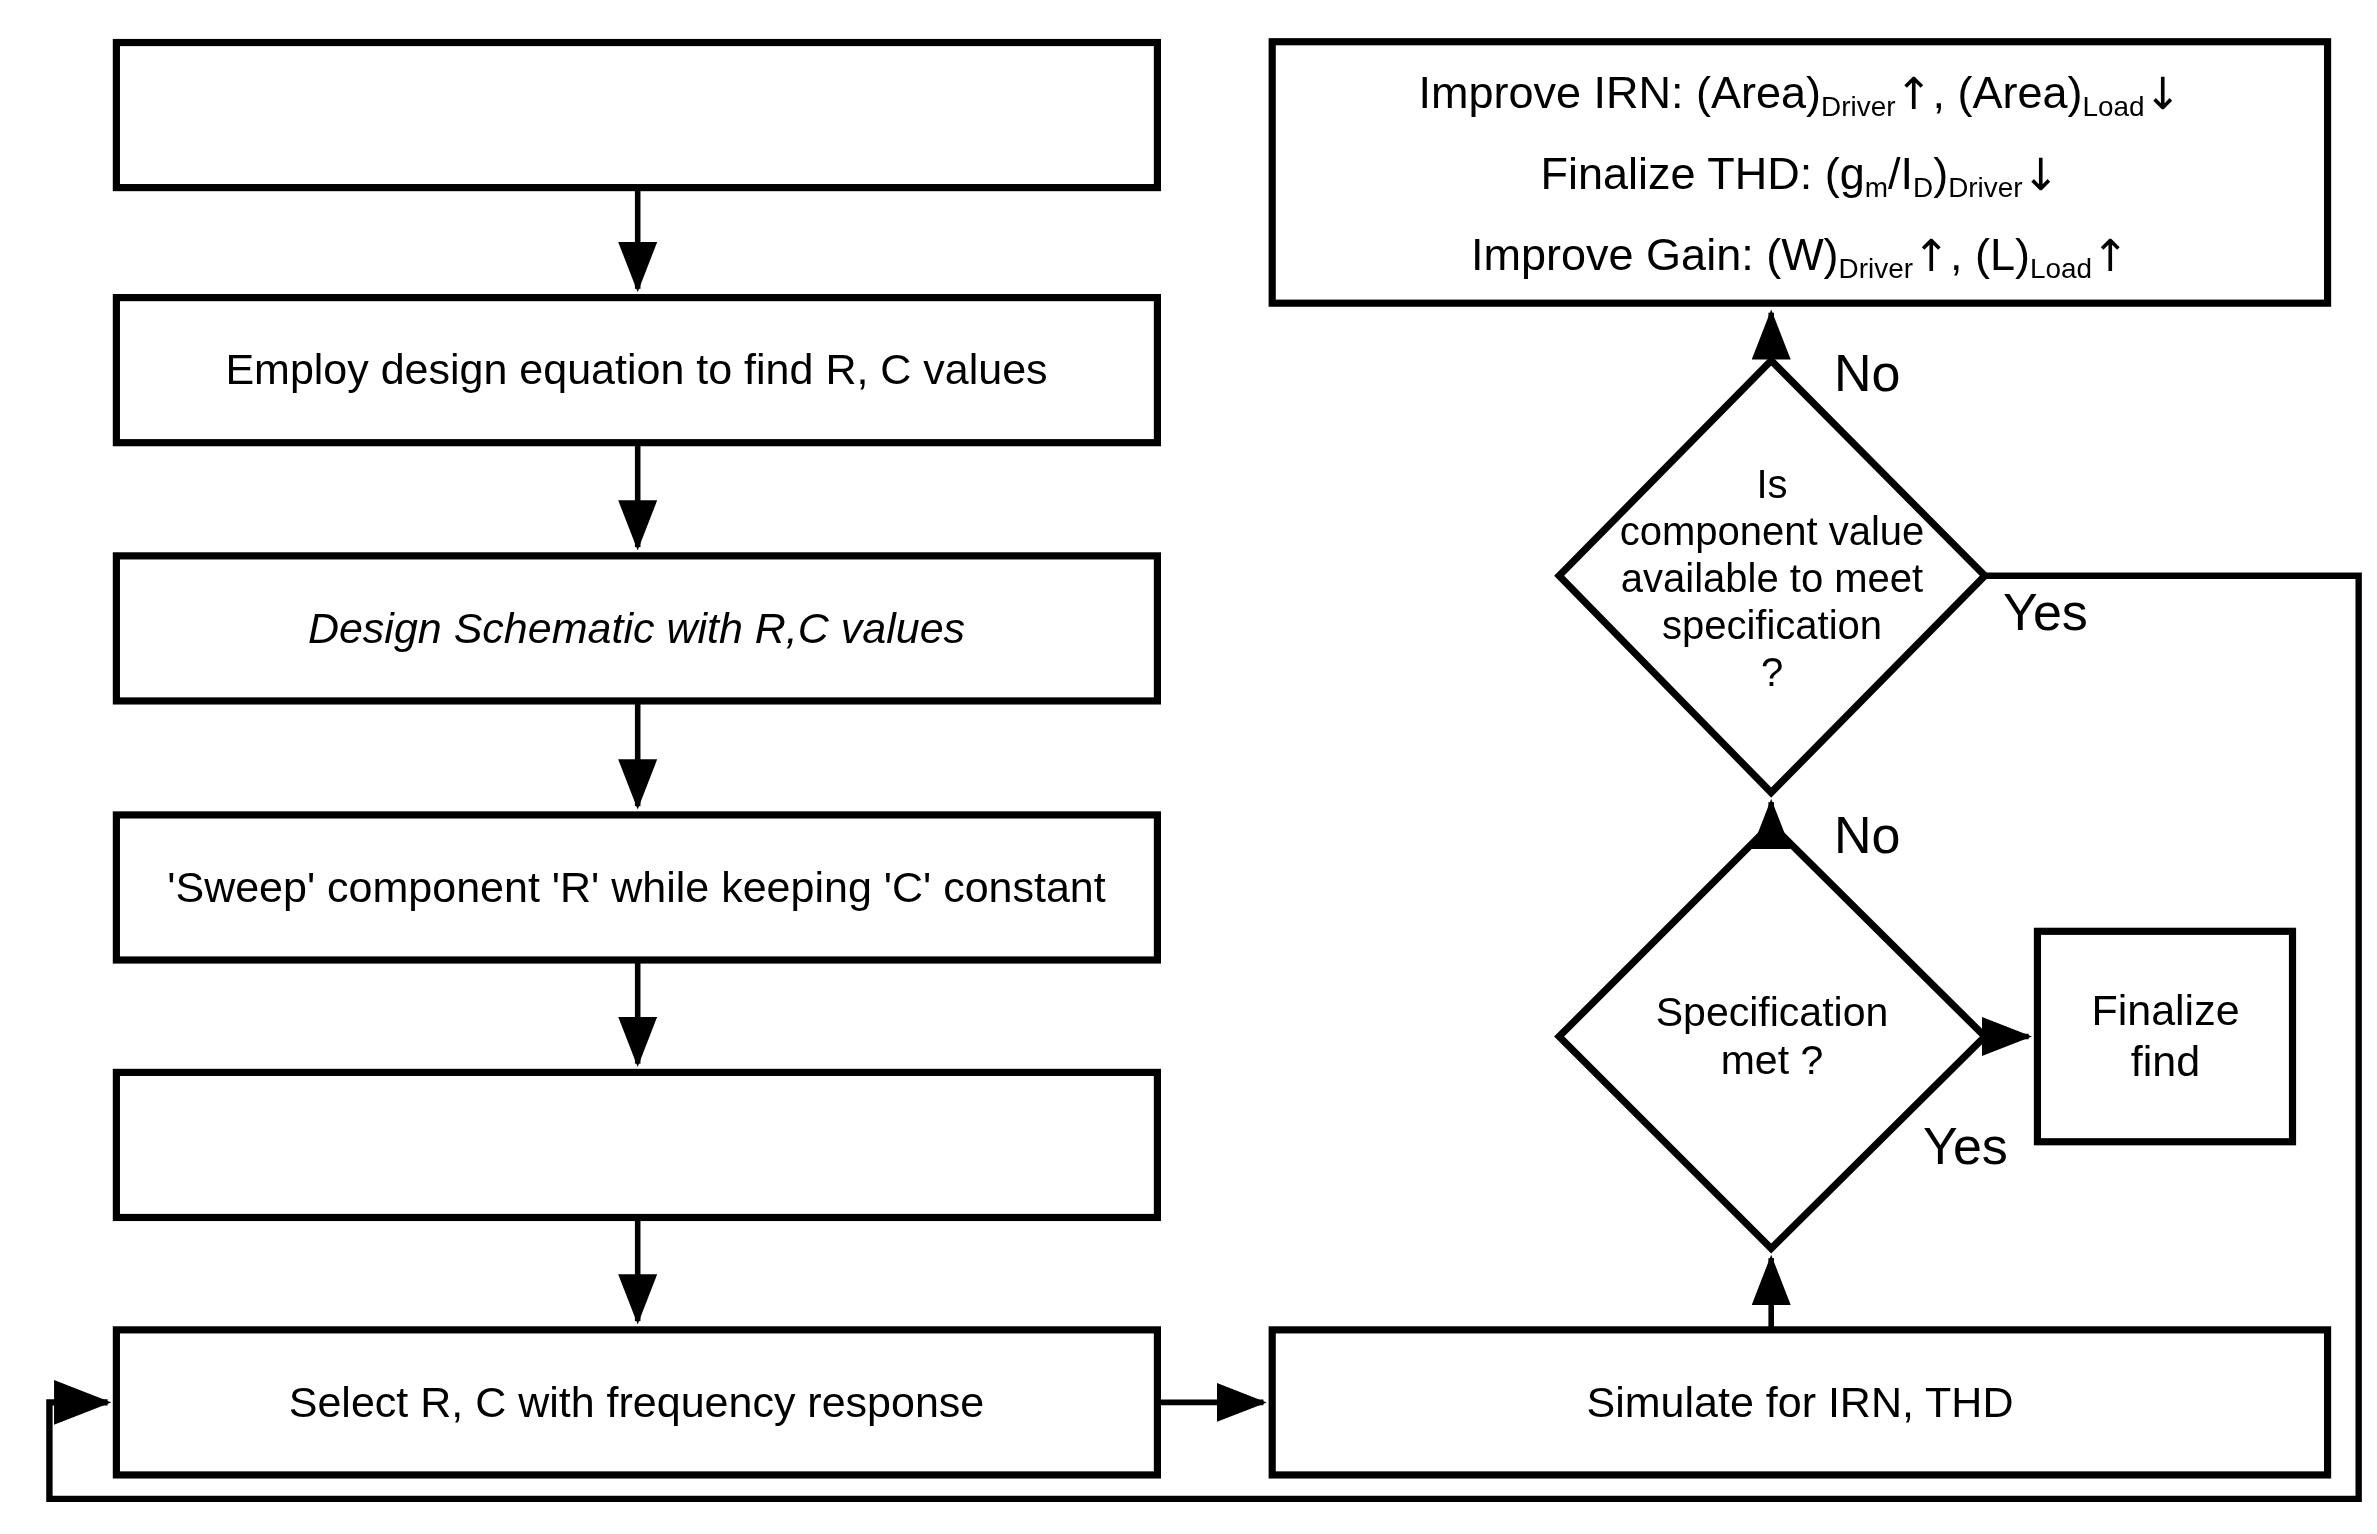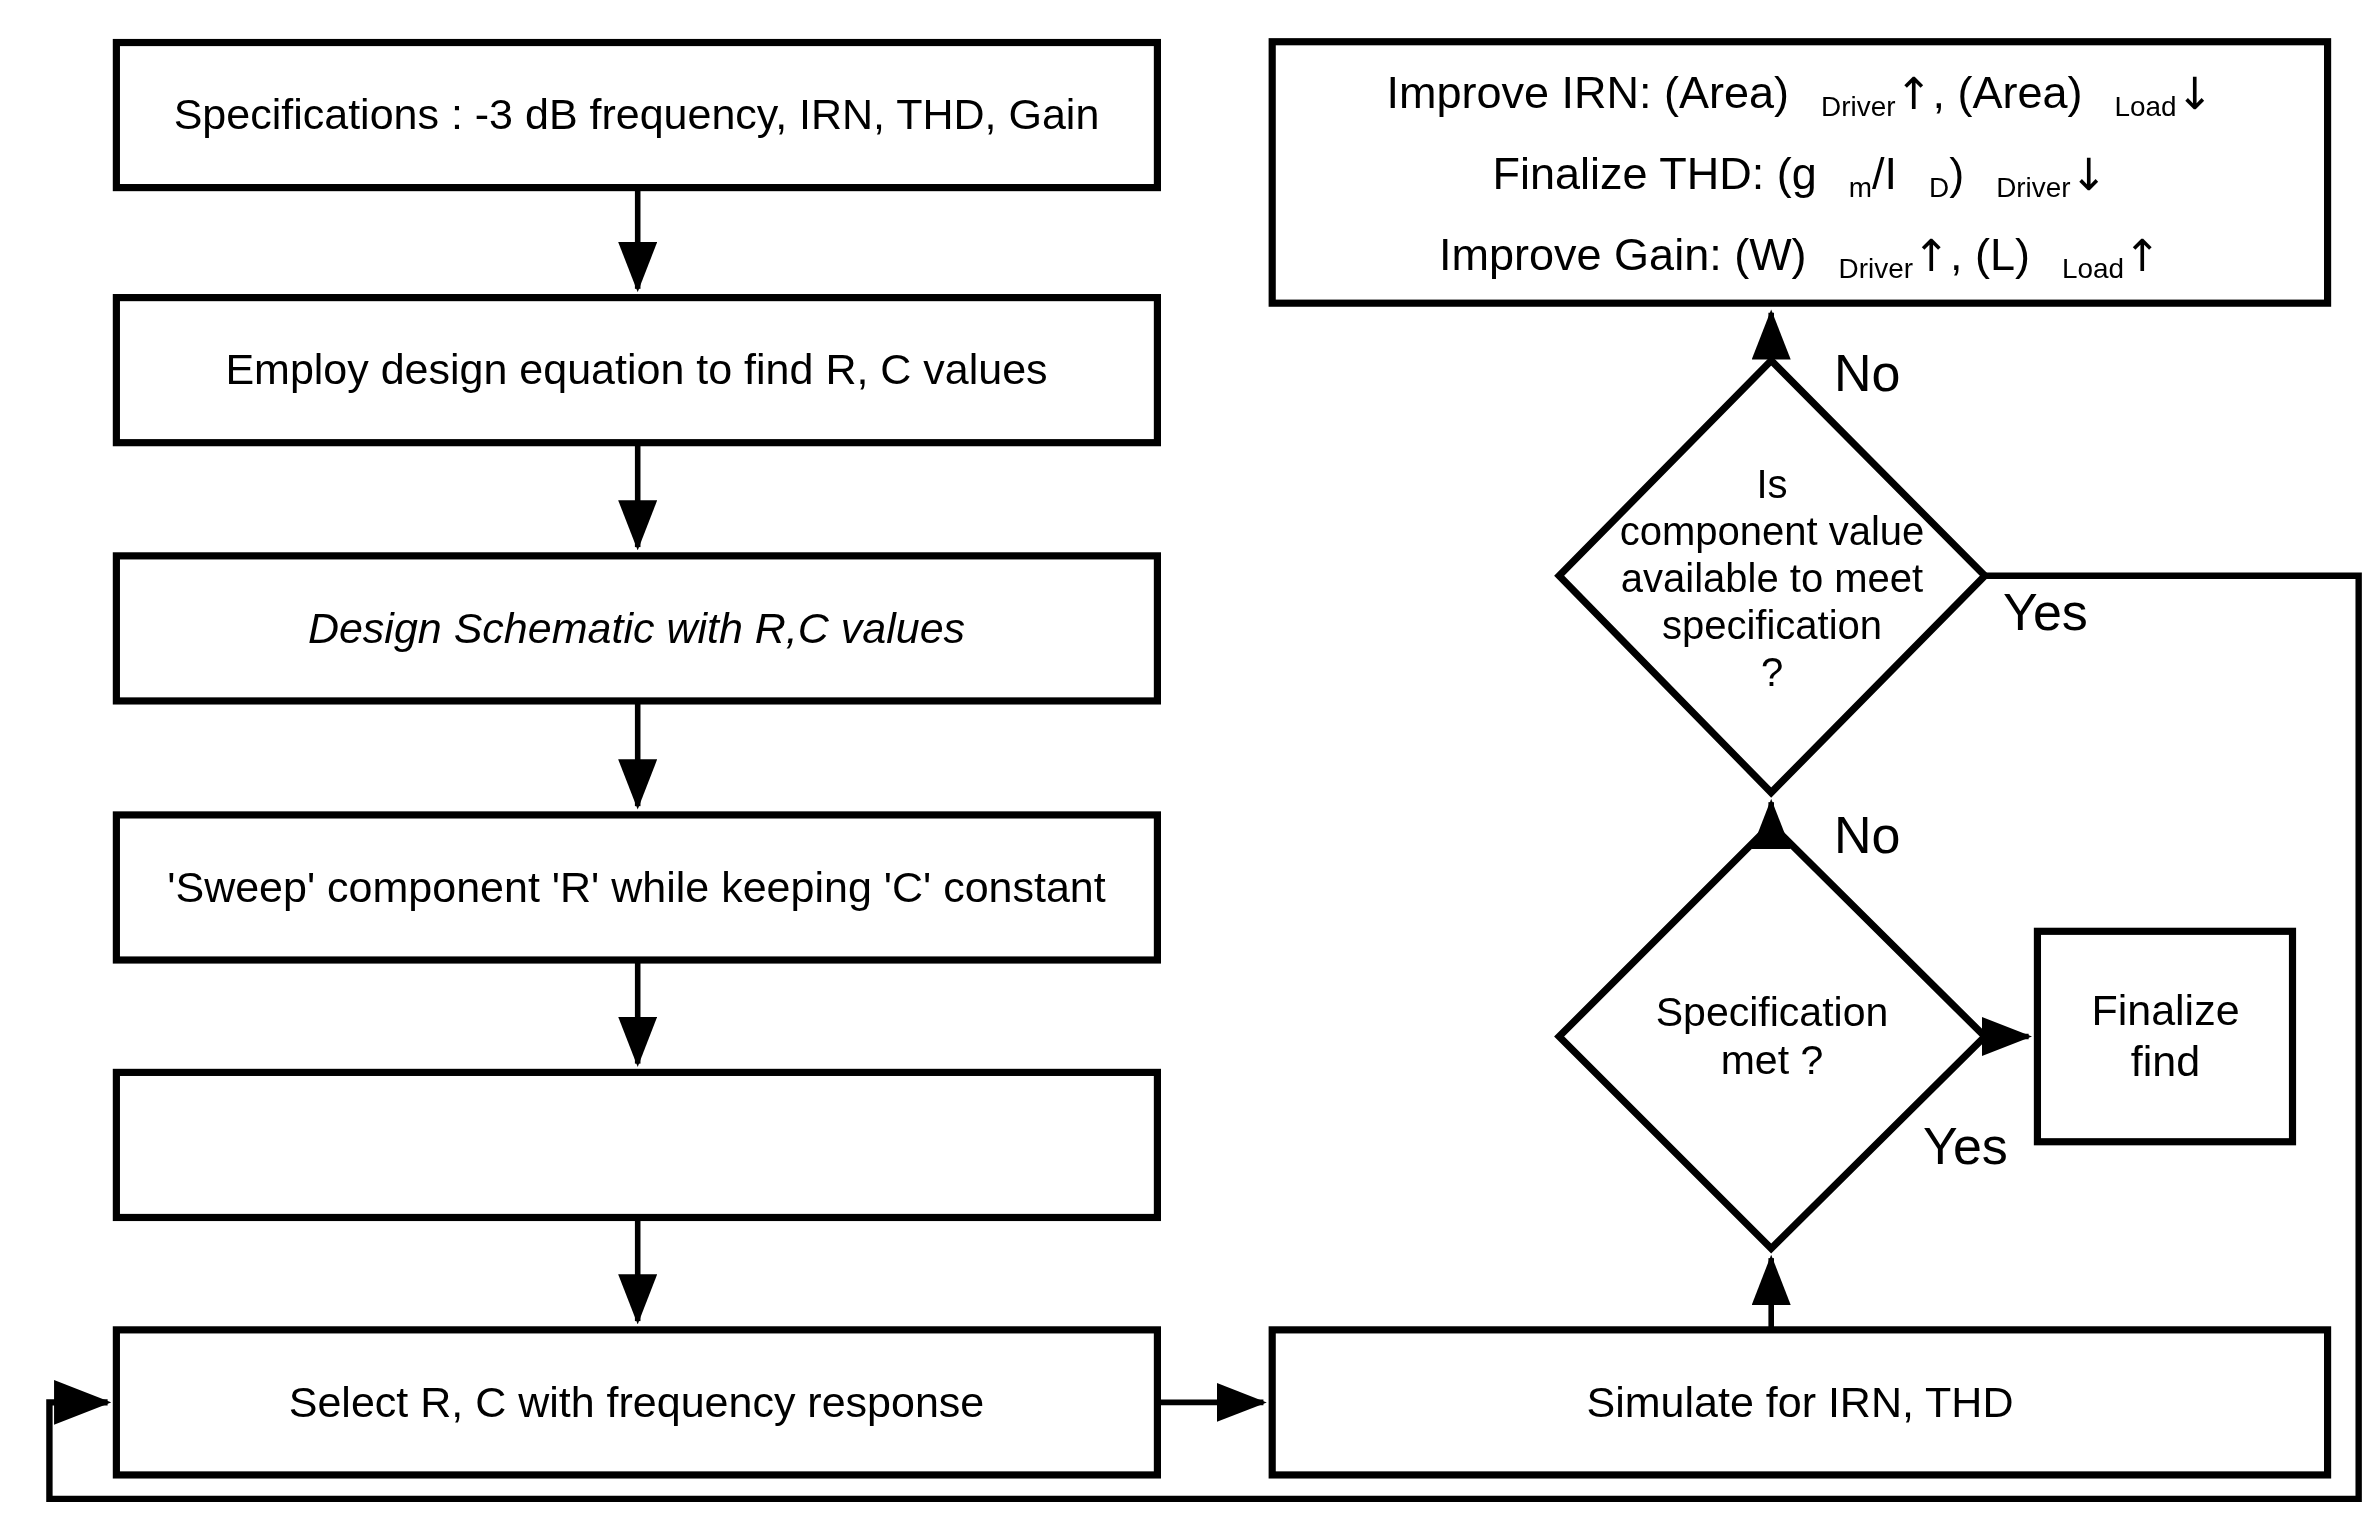--- a/index.html
+++ b/index.html
@@ -70,21 +70,20 @@
     font-size: 45px;
     color: #000000;
     white-space: nowrap;
     line-height: 1;
   }
   .improve-line sub {
     font-size: 0.62em;
     vertical-align: baseline;
     position: relative;
     top: 0.30em;
-    margin-left: 32px;
   }
   .arrow-glyph {
     font-size: 0.98em;
     font-family: "DejaVu Sans", sans-serif;
     position: relative;
     top: 0.02em;
   }
 </style>
 </head>
 <body>
@@ -127,21 +126,20 @@
 
     <line x1="2222" y1="1034" x2="2222" y2="1006" stroke="#000000" stroke-width="7" marker-end="url(#arrowhead)"></line>
 
     <line x1="2222" y1="452" x2="2222" y2="392" stroke="#000000" stroke-width="7" marker-end="url(#arrowhead)"></line>
 
     <line x1="2490" y1="1300" x2="2545" y2="1300" stroke="#000000" stroke-width="7" marker-end="url(#arrowhead)"></line>
 
     <polyline points="2490,722 2959,722 2959,1880 62,1880 62,1759 135,1759" fill="none" stroke="#000000" stroke-width="8" marker-end="url(#arrowhead)"></polyline>
   </svg>
 
-  <div class="node-text proc-label" style="left:132px; top:42px; width:1009px; height:145px;">Specifications : -3 dB frequency, IRN, THD, Gain</div>
   <div class="node-text proc-label" style="left:132px; top:297px; width:1009px; height:145px;">Employ design equation to find R, C values</div>
   <div class="node-text proc-label" style="left:132px; top:556px; width:1009px; height:145px;font-style:italic;">Design Schematic with R,C values</div>
   <div class="node-text proc-label" style="left:124px; top:815px; width:1025px; height:145px;">'Sweep' component 'R' while keeping 'C' constant</div>
   <div class="node-text proc-label" style="left:132px; top:1330px; width:1009px; height:145px;">Select R, C with frequency response</div>
 
   <div class="improve-block">
 
     <div class="improve-line"><span>Improve IRN: (Area)</span><sub>Driver</sub><span class="arrow-glyph">↑</span><span>,  (Area)</span><sub>Load</sub><span class="arrow-glyph">↓</span></div>
 
     <div class="improve-line"><span>Finalize THD: (g</span><sub>m</sub><span>/I</span><sub>D</sub><span>)</span><sub>Driver</sub><span class="arrow-glyph">↓</span></div>

